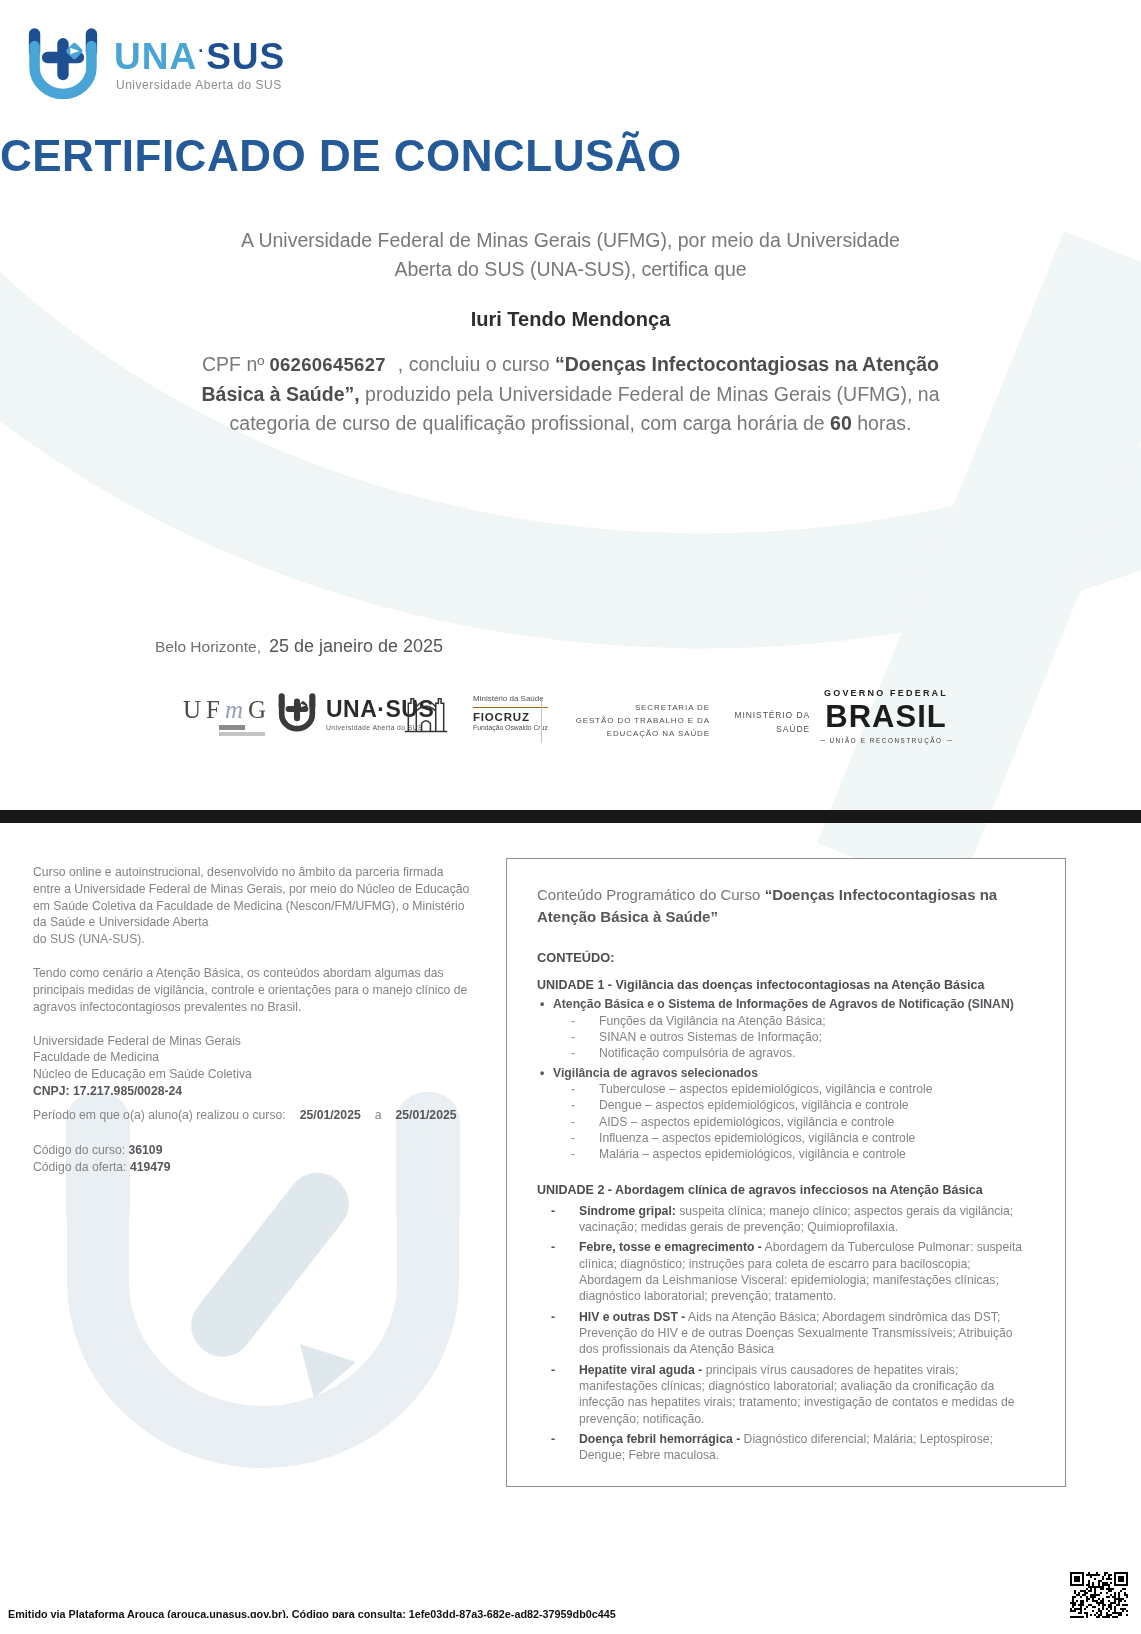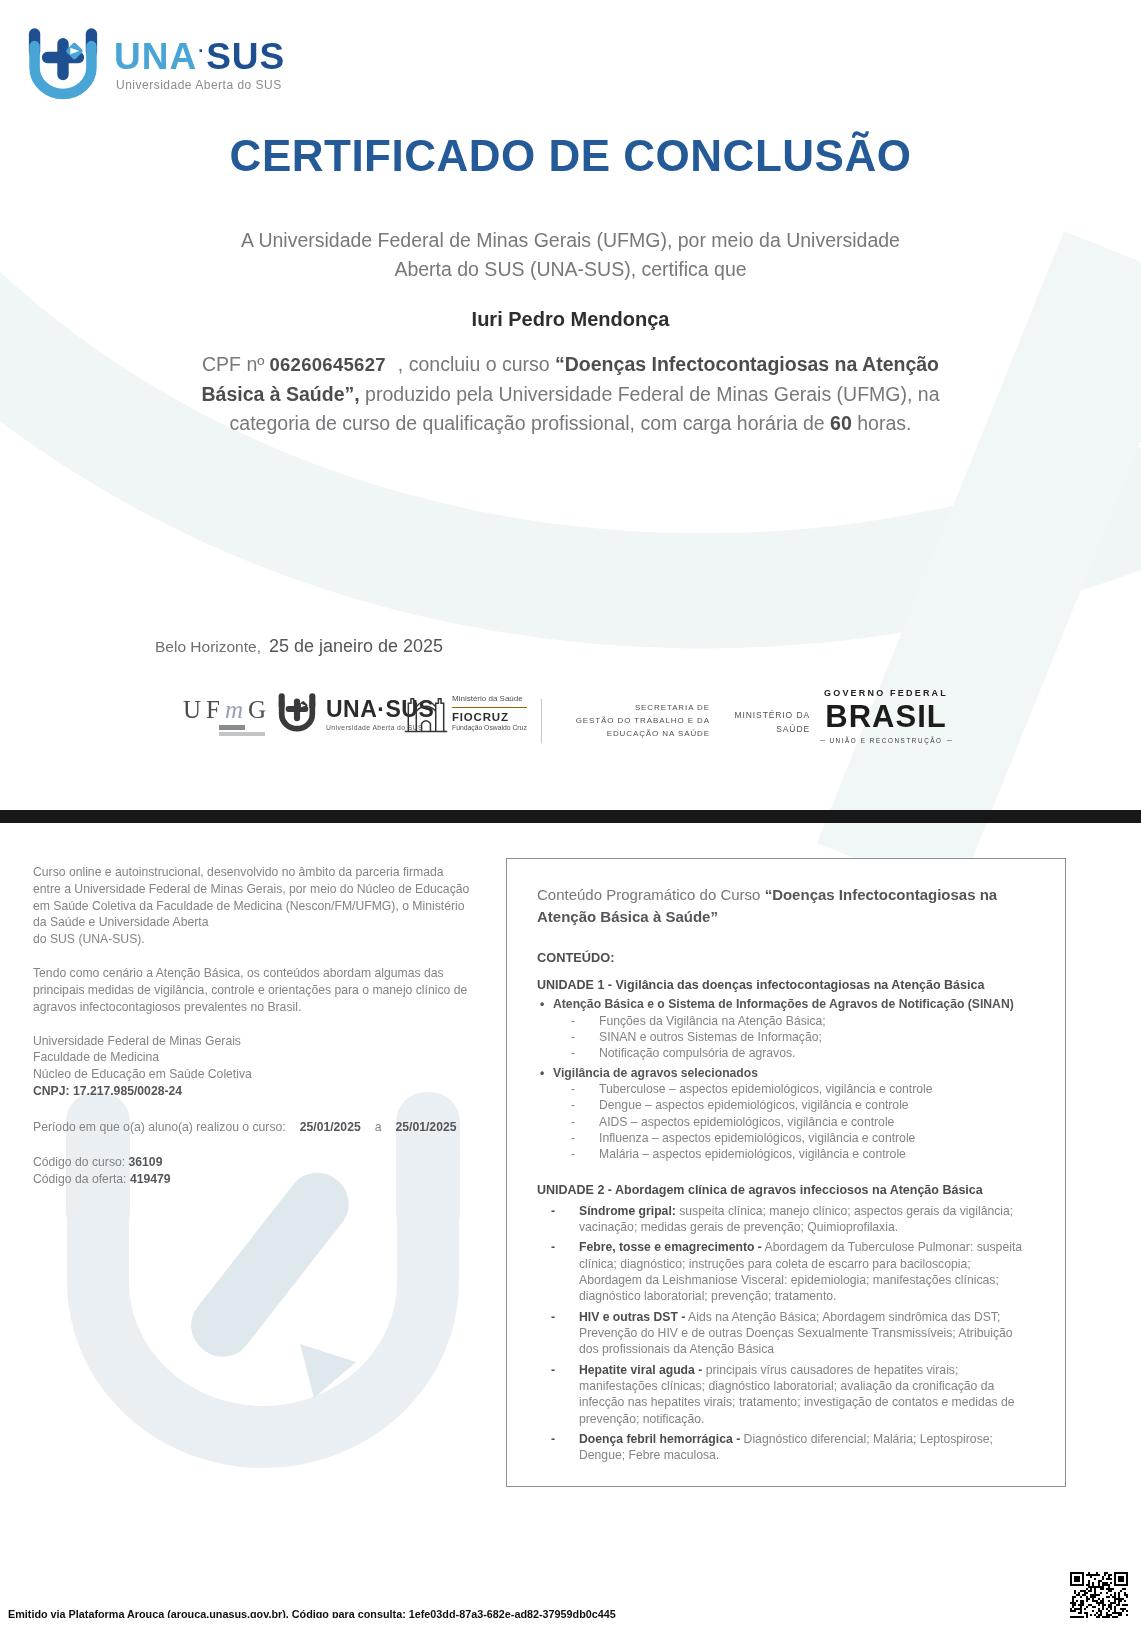--- a/index.html
+++ b/index.html
@@ -14,21 +14,21 @@
   .page > *{z-index:1;}
   
   .brand{position:absolute;left:24px;top:26px;display:flex;gap:12px;align-items:flex-start;}
   .brand-text{margin-top:12px;}
   .brand-name{font-size:37px;font-weight:700;letter-spacing:1px;line-height:1;}
   .una{color:#49a5d6;}
   .brand-dot{color:#1d4f91;font-size:18px;vertical-align:12px;margin:0 1px;}
   .sus{color:#1d4f91;}
   .brand-sub{font-size:12px;color:#8a8b8d;letter-spacing:.5px;margin-top:3px;margin-left:2px;}
   
-  .title{position:absolute;top:131px;left:0;width:100%;text-align:center;margin:0;
+  .title{position:absolute;top:131px;left:0;width:100%;margin:0;
          font-size:44px;font-weight:700;color:#235a97;letter-spacing:.5px;}
   .intro{position:absolute;top:226px;left:50%;transform:translateX(-50%);width:705px;margin:0;
          text-align:center;font-size:19.5px;color:#77787b;line-height:1.5;}
   .student{position:absolute;top:308px;left:0;width:100%;text-align:center;
            font-size:20px;font-weight:700;color:#2d2e30;}
   .body-text{position:absolute;top:350px;left:50%;transform:translateX(-50%);width:805px;margin:0;
              text-align:center;font-size:19.5px;color:#77787b;line-height:1.52;}
   .b{font-weight:700;color:#4c4d4f;}
   .cpf{font-size:18.5px;letter-spacing:.3px;margin:0 12px 0 5px;}
   
@@ -41,21 +41,21 @@
   
   .lg-ufmg{position:absolute;left:183px;top:697px;}
   .ufmg-letters{font-family:"Liberation Serif",serif;font-size:25px;color:#4b4c4e;letter-spacing:5px;line-height:1;}
   .ufmg-letters .m{font-style:italic;color:#93a0b5;}
   .ufmg-bar1{width:26px;height:5px;background:#8a8b8d;margin:3px 0 0 36px;}
   .ufmg-bar2{width:46px;height:4px;background:#c3c4c6;margin:2px 0 0 36px;}
   .lg-unasus{position:absolute;left:276px;top:692px;display:flex;gap:8px;align-items:flex-start;}
   .lgu-text{margin-top:6px;}
   .lgu-name{font-size:23px;font-weight:700;color:#2b2b2c;letter-spacing:.5px;line-height:1;}
   .lgu-sub{font-size:6.8px;color:#58585a;letter-spacing:.4px;margin-top:3px;}
-  .lg-fiocruz{position:absolute;left:403px;top:690px;display:flex;gap:3px;align-items:center;}
+  .lg-fiocruz{position:absolute;left:403px;top:690px;display:flex;gap:24px;align-items:center;}
   .fio-min{font-size:8px;color:#4f4f51;}
   .fio-name{font-size:11.5px;font-weight:700;color:#2e2e30;letter-spacing:.8px;margin-top:4px;border-top:1px solid #a16207;padding-top:3px;}
   .fio-sub{font-size:6.8px;color:#4f4f51;margin-top:1px;}
   .lg-div{position:absolute;left:541px;top:699px;width:1px;height:44px;background:#c4c5c7;}
   .lg-sec{position:absolute;left:558px;top:702px;width:152px;text-align:right;
           font-size:8px;color:#4f5052;letter-spacing:.9px;line-height:1.6;}
   .lg-sec .bold,.lg-min .bold{font-weight:400;}
   .lg-min{position:absolute;left:722px;top:708px;width:88px;text-align:right;
           font-size:8.5px;color:#4f5052;letter-spacing:.9px;line-height:1.65;}
   .lg-gov{position:absolute;left:820px;top:688px;width:132px;text-align:center;}
@@ -64,21 +64,21 @@
   .gov-l2{font-size:6.3px;letter-spacing:1.6px;color:#3a3a3a;margin-top:5px;display:flex;align-items:center;gap:4px;white-space:nowrap;}
   .gov-l2::before,.gov-l2::after{content:"";flex:1;height:1px;background:#9a9a9a;}
   
   .divider-bar{position:absolute;left:0;top:810px;width:100%;height:13px;background:#181818;}
   
   .left-col{position:absolute;left:33px;top:864px;width:440px;font-size:12.2px;color:#828487;line-height:1.38;}
   .left-col .b{color:#55565a;}
   .d-p{margin:0 0 17px;}
   .pre{white-space:pre-line;}
   .d-org div{margin:0;}
-  .d-period{margin-top:19px;}
+  .d-period{margin-top:7px;}
   .d-period .sp{margin-left:14px;}
   .d-codes{margin-top:18px;}
   
   .program-box{position:absolute;left:506px;top:858px;width:560px;min-height:625px;background:#fff;
                border:1px solid #8f9092;box-sizing:border-box;padding:25px 30px 22px;
                font-size:12.2px;color:#828487;line-height:1.34;}
   .pg-header{font-size:15px;line-height:1.45;margin:0 0 21px;color:#77787b;}
   .pg-header .b{color:#55565a;}
   .pg-obj{margin:0 0 19px;}
   .pg-content-label{margin:0 0 11px;font-size:12.8px;}
@@ -129,21 +129,21 @@
       <path d="M57 26 l11 4 -11 4 z" fill="#ffffff"></path>
     </svg>
     <div class="brand-text">
       <div class="brand-name"><span class="una">UNA</span><span class="brand-dot">·</span><span class="sus">SUS</span></div>
       <div class="brand-sub">Universidade Aberta do SUS</div>
     </div>
   </header>
 
   <h1 class="title">CERTIFICADO DE CONCLUSÃO</h1>
   <p class="intro">A Universidade Federal de Minas Gerais (UFMG), por meio da Universidade Aberta do SUS (UNA-SUS), certifica que</p>
-  <div class="student">Iuri Pedro Mendonça</div>
+  <div class="student">Iuri Tendo Mendonça</div>
   <p class="body-text"><span>CPF nº</span><span class="b cpf">06260645627</span><span>, concluiu o curso </span><span class="b">“Doenças Infectocontagiosas na Atenção Básica à Saúde”,</span><span> produzido pela Universidade Federal de Minas Gerais (UFMG), na categoria de curso de qualificação profissional, com carga horária de </span><span class="b">60</span><span> horas.</span></p>
 
 
   <div class="place"><span>Belo Horizonte,</span><span class="date">25 de janeiro de 2025</span></div>
 
   <div class="lg-ufmg">
     <div class="ufmg-letters"><span>U</span><span>F</span><span class="m">m</span><span>G</span></div>
     <div class="ufmg-bar1"></div>
     <div class="ufmg-bar2"></div>
   </div>

